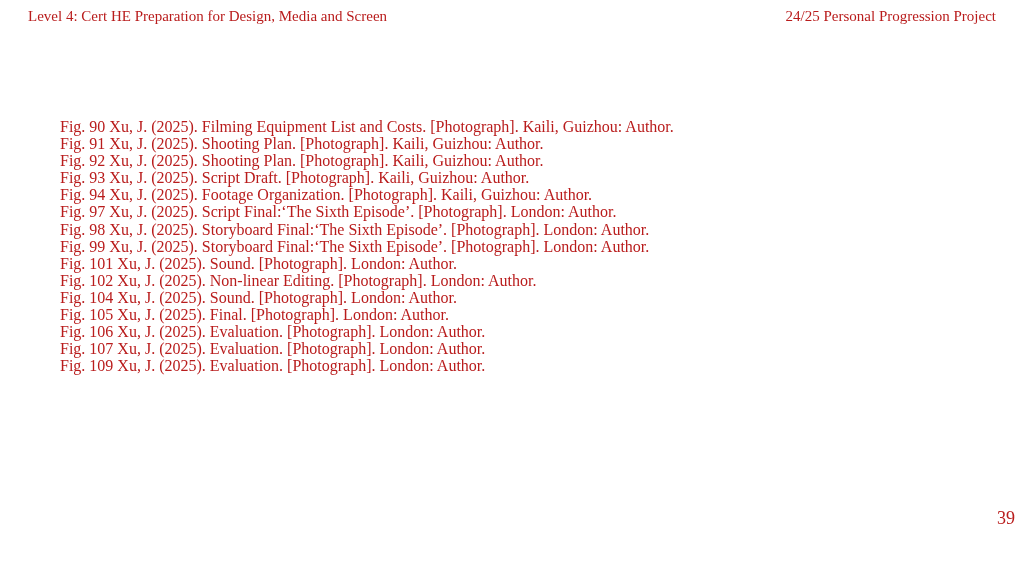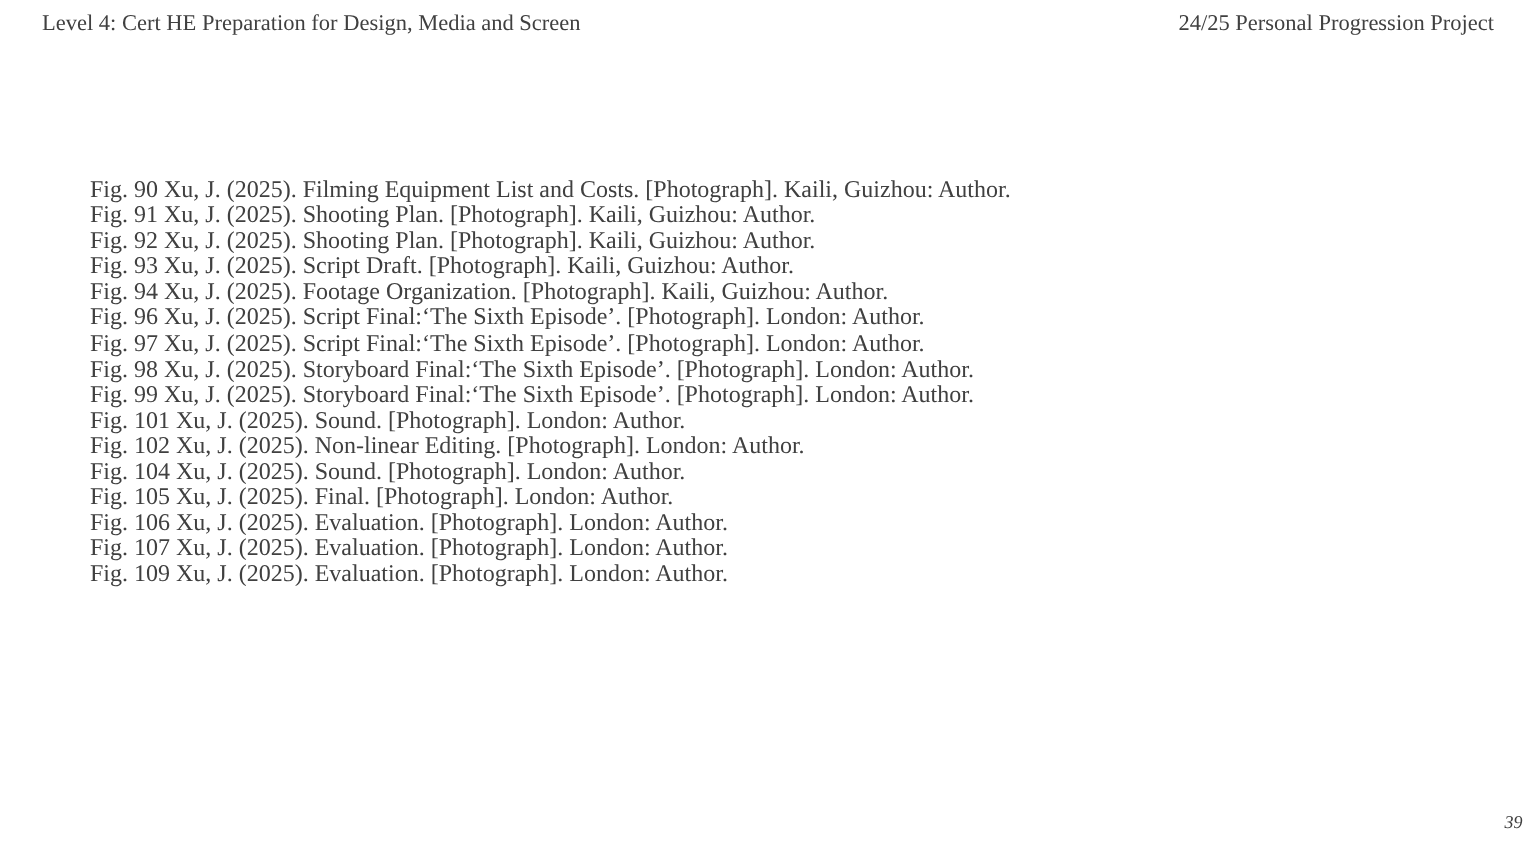--- a/index.html
+++ b/index.html
@@ -7,21 +7,21 @@
     padding: 0;
     background: #ffffff;
   }
   .page {
     position: relative;
     width: 1024px;
     height: 576px;
     background: #ffffff;
     overflow: hidden;
     font-family: "Liberation Serif", "DejaVu Serif", serif;
-    color: #404040;
+    color: #b91c1c;
   }
   .header-left {
     position: absolute;
     left: 28px;
     top: 7px;
     font-size: 15px;
     line-height: 18px;
     white-space: nowrap;
   }
   .header-right {
@@ -39,42 +39,40 @@
     top: 118px;
     font-size: 16px;
     line-height: 17.1px;
   }
   .cite-line {
     white-space: nowrap;
   }
   .page-number {
     position: absolute;
     right: 9px;
-    top: 537px;
-    font-size: 12px;
+    top: 507px;
+    font-size: 18px;
     line-height: 22px;
-    font-style: italic;
   }
 </style>
 </head>
 <body>
 
 <div class="page">
 
   <div class="header-left">Level 4: Cert HE Preparation for Design, Media and Screen</div>
 
   <div class="header-right">24/25 Personal Progression Project</div>
 
   <div class="figure-list">
       <div class="cite-line">Fig. 90 Xu, J. (2025). Filming Equipment List and Costs. [Photograph]. Kaili, Guizhou: Author.</div>
       <div class="cite-line">Fig. 91 Xu, J. (2025). Shooting Plan. [Photograph]. Kaili, Guizhou: Author.</div>
       <div class="cite-line">Fig. 92 Xu, J. (2025). Shooting Plan. [Photograph]. Kaili, Guizhou: Author.</div>
       <div class="cite-line">Fig. 93 Xu, J. (2025). Script Draft. [Photograph]. Kaili, Guizhou: Author.</div>
       <div class="cite-line">Fig. 94 Xu, J. (2025). Footage Organization. [Photograph]. Kaili, Guizhou: Author.</div>
-      <div class="cite-line">Fig. 96 Xu, J. (2025). Script Final:‘The Sixth Episode’. [Photograph]. London: Author.</div>
       <div class="cite-line">Fig. 97 Xu, J. (2025). Script Final:‘The Sixth Episode’. [Photograph]. London: Author.</div>
       <div class="cite-line">Fig. 98 Xu, J. (2025). Storyboard Final:‘The Sixth Episode’. [Photograph]. London: Author.</div>
       <div class="cite-line">Fig. 99 Xu, J. (2025). Storyboard Final:‘The Sixth Episode’. [Photograph]. London: Author.</div>
       <div class="cite-line">Fig. 101 Xu, J. (2025). Sound. [Photograph]. London: Author.</div>
       <div class="cite-line">Fig. 102 Xu, J. (2025). Non-linear Editing. [Photograph]. London: Author.</div>
       <div class="cite-line">Fig. 104 Xu, J. (2025). Sound. [Photograph]. London: Author.</div>
       <div class="cite-line">Fig. 105 Xu, J. (2025). Final. [Photograph]. London: Author.</div>
       <div class="cite-line">Fig. 106 Xu, J. (2025). Evaluation. [Photograph]. London: Author.</div>
       <div class="cite-line">Fig. 107 Xu, J. (2025). Evaluation. [Photograph]. London: Author.</div>
       <div class="cite-line">Fig. 109 Xu, J. (2025). Evaluation. [Photograph]. London: Author.</div>

